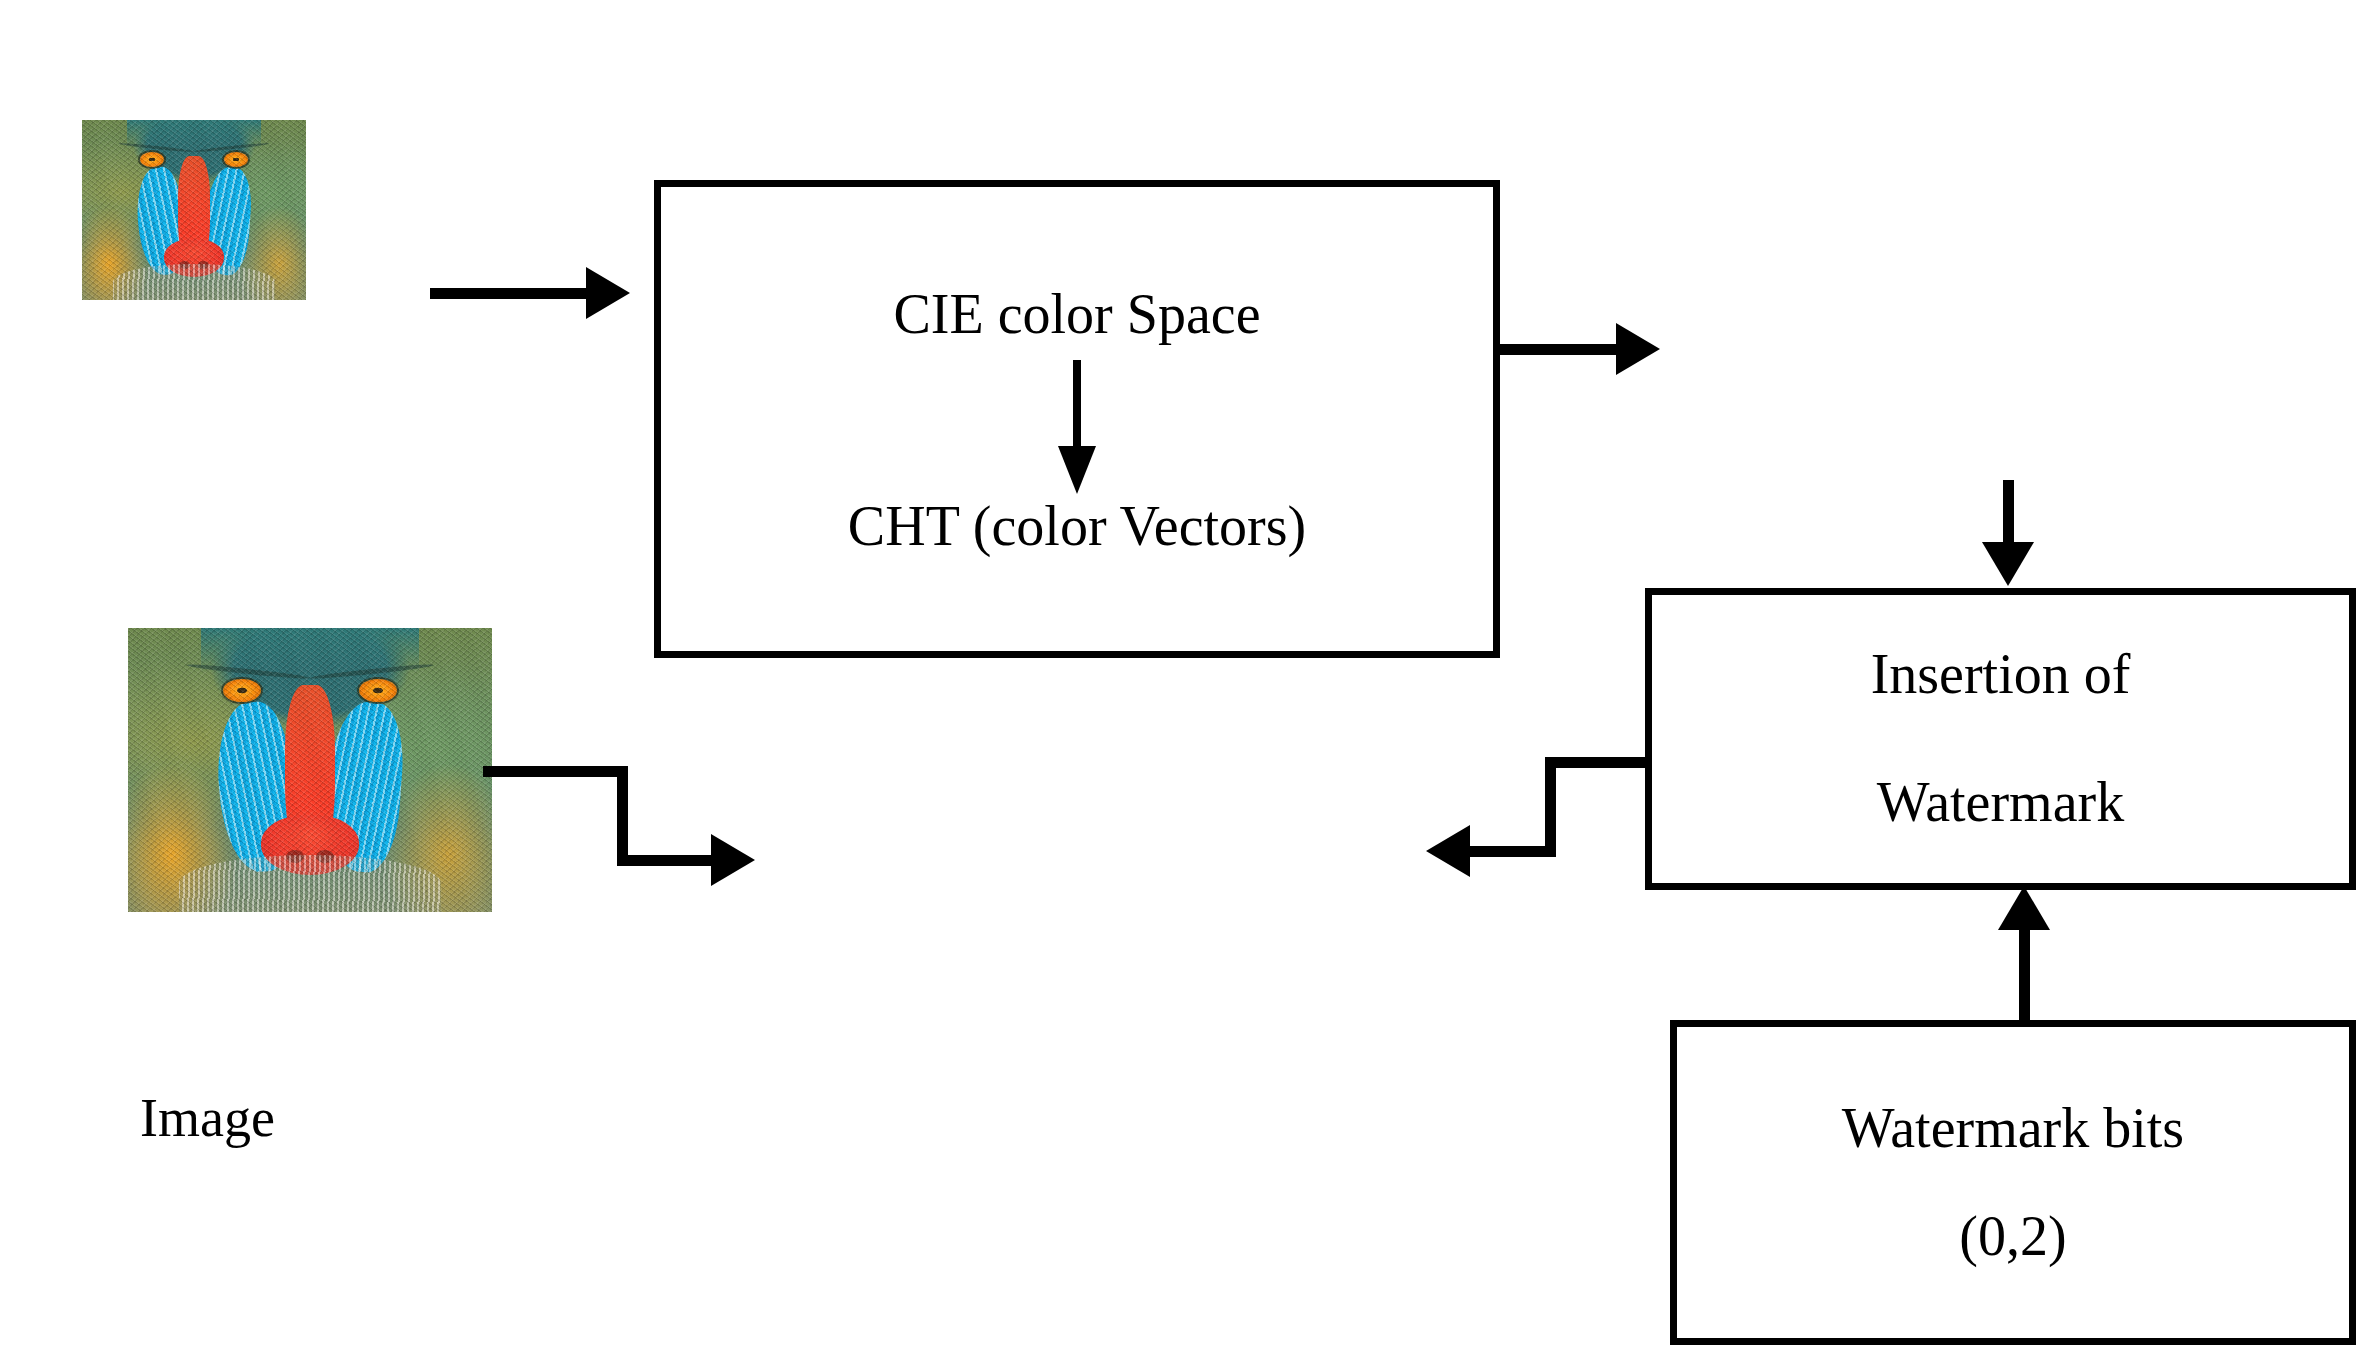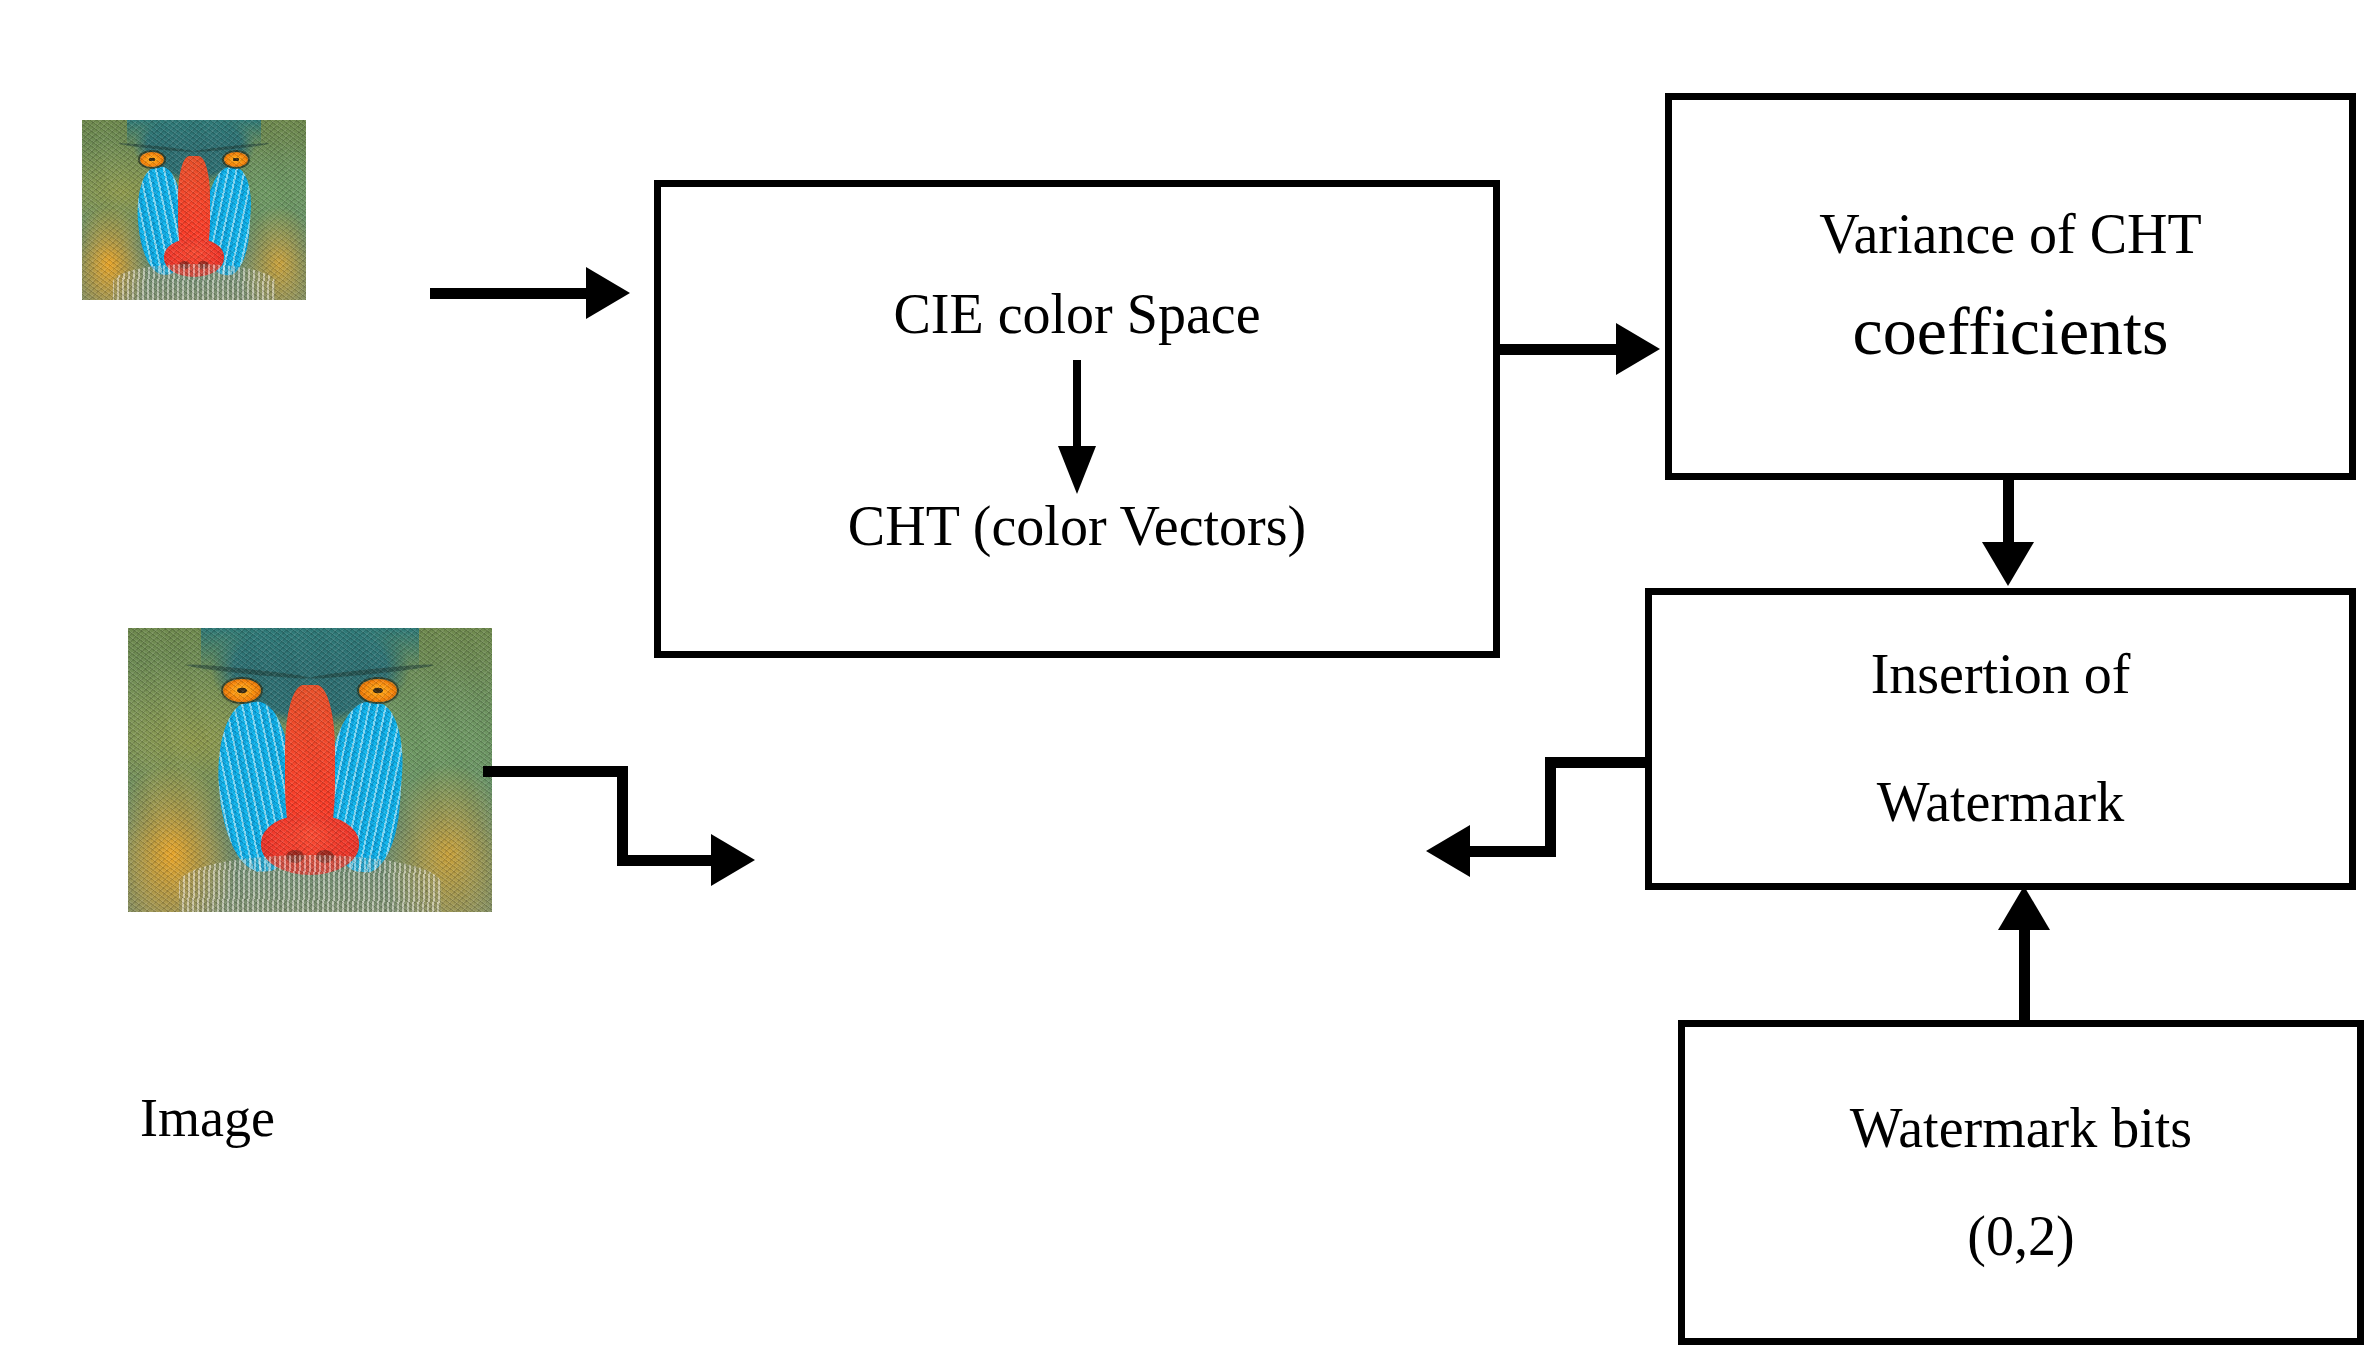--- a/index.html
+++ b/index.html
@@ -138,24 +138,20 @@
     <div style="position:relative;width:100%;height:150px;">
       <div class="ln" style="left:50%;margin-left:-4px;top:14px;width:8px;height:92px;"></div>
       <div class="arw thin-d" style="left:50%;margin-left:-19px;top:100px;"></div>
     </div>
     <div class="line" style="font-size:56px;margin-bottom:14px;">CHT (color Vectors)</div>
   </div>
 
   <div class="ln" style="left:1500px;top:344px;width:118px;height:11px;"></div>
   <div class="arw r" style="left:1616px;top:323px;"></div>
 
-  <div class="box" style="left:1665px;top:93px;width:691px;height:387px;">
-    <div class="line" style="font-size:56px;">Variance of CHT</div>
-    <div class="line" style="font-size:68px;margin-top:28px;">coefficients</div>
-  </div>
 
   <div class="ln" style="left:2003px;top:480px;width:11px;height:66px;"></div>
   <div class="arw d" style="left:1982px;top:542px;"></div>
 
   <div class="box" style="left:1645px;top:588px;width:711px;height:302px;gap:28px;">
     <div class="line" style="font-size:56px;">Insertion of</div>
     <div class="line" style="font-size:56px;margin-top:38px;">Watermark</div>
   </div>
 
   <div class="ln" style="left:1545px;top:757px;width:105px;height:11px;"></div>
@@ -165,18 +161,18 @@
 
 
   <div class="ln" style="left:483px;top:766px;width:145px;height:11px;"></div>
   <div class="ln" style="left:617px;top:766px;width:11px;height:100px;"></div>
   <div class="ln" style="left:617px;top:855px;width:98px;height:11px;"></div>
   <div class="arw r" style="left:711px;top:834px;"></div>
 
   <div class="ln" style="left:2019px;top:930px;width:11px;height:96px;"></div>
   <div class="arw u" style="left:1998px;top:886px;"></div>
 
-  <div class="box" style="left:1670px;top:1020px;width:686px;height:325px;margin-left:8px;">
+  <div class="box" style="left:1670px;top:1020px;width:686px;height:325px;">
     <div class="line" style="font-size:56px;">Watermark bits</div>
     <div class="line" style="font-size:56px;margin-top:46px;">(0,2)</div>
   </div>
 
 </div>
 
 </body></html>

